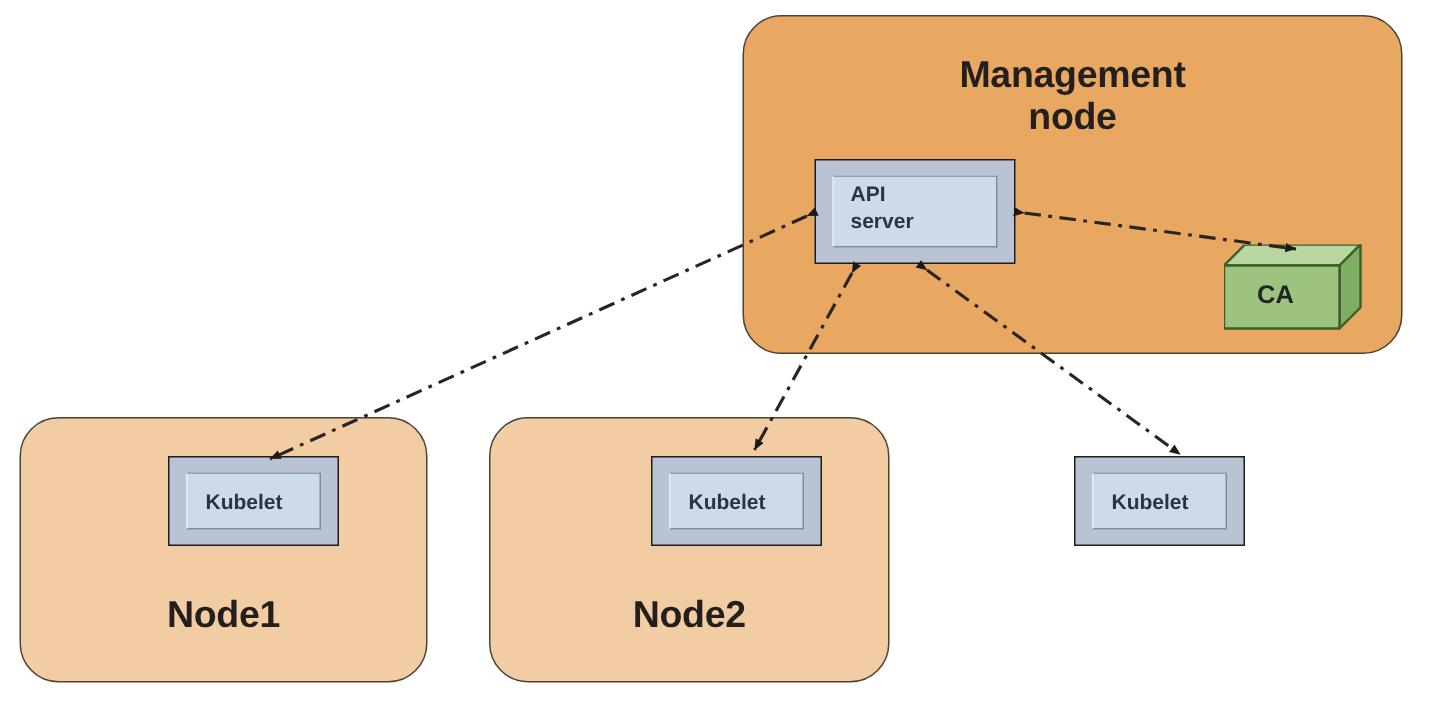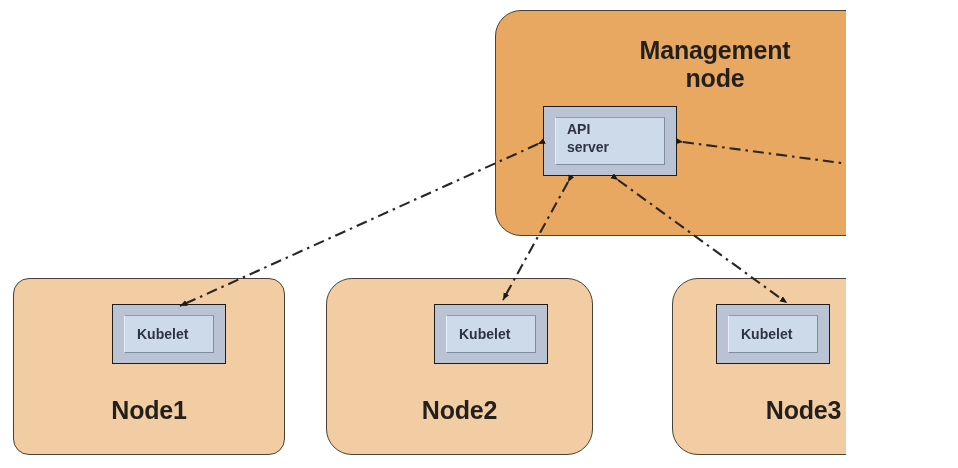--- a/index.html
+++ b/index.html
@@ -5,21 +5,21 @@
   html, body {
     margin: 0;
     padding: 0;
     background: #ffffff;
   }
   body {
     font-family: "Liberation Sans", sans-serif;
   }
   #canvas {
     position: relative;
-    width: 846px;
+    width: 958px;
     height: 468px;
     background: #ffffff;
     overflow: hidden;
   }
   
   .panel {
     position: absolute;
     border-radius: 26px;
     border: 1.6px solid #4a4233;
     box-sizing: border-box;
@@ -100,40 +100,45 @@
     <div class="panel-title" style="top:25px;">Management
 node</div>
   </div>
 
   <div class="bevel" style="left:543px; top:106px; width:134px; height:70px;">
     <div class="bevel-face" style="left:11px; top:10px; right:11px; bottom:10px;"></div>
     <div class="bevel-label two-line" style="left:23px; top:13px;">API
 server</div>
   </div>
 
+  <div class="cuboid" style="left:816px; top:163px; width:92px; height:58px;">
+    <svg width="92" height="58" viewBox="0 0 92 58">
+      <polygon points="0,14 14,0 91,0 77,14" fill="#b8d6a0" stroke="#3f5c2c" stroke-width="1.6" stroke-linejoin="round"></polygon>
+      <polygon points="77,14 91,0 91,42 77,56" fill="#7fae63" stroke="#3f5c2c" stroke-width="1.6" stroke-linejoin="round"></polygon>
+      <polygon points="0,14 77,14 77,56 0,56" fill="#9cc47f" stroke="#3f5c2c" stroke-width="1.6" stroke-linejoin="round"></polygon>
+    </svg>
+    <div class="ca-label" style="left:22px; top:24px;">CA</div>
+  </div>
 
-  <div class="panel panel-node" style="left:13px; top:278px; width:272px; height:177px;border-radius:16px;">
+  <div class="panel panel-node" style="left:13px; top:278px; width:272px; height:177px;">
     <div class="panel-title" style="top:117px;">Node1</div>
   </div>
   <div class="bevel" style="left:112px; top:304px; width:114px; height:60px;">
     <div class="bevel-face" style="left:11px; top:10px; right:11px; bottom:10px;"></div>
     <div class="bevel-label" style="left:24px; top:21px;">Kubelet</div>
   </div>
 
   <div class="panel panel-node" style="left:326px; top:278px; width:267px; height:177px;">
     <div class="panel-title" style="top:117px;">Node2</div>
   </div>
   <div class="bevel" style="left:434px; top:304px; width:114px; height:60px;">
     <div class="bevel-face" style="left:11px; top:10px; right:11px; bottom:10px;"></div>
     <div class="bevel-label" style="left:24px; top:21px;">Kubelet</div>
   </div>
 
-  <div class="panel panel-node" style="left:672px; top:278px; width:263px; height:177px;">
-    <div class="panel-title" style="top:117px;">Node3</div>
-  </div>
   <div class="bevel" style="left:716px; top:304px; width:114px; height:60px;">
     <div class="bevel-face" style="left:11px; top:10px; right:11px; bottom:10px;"></div>
     <div class="bevel-label" style="left:24px; top:21px;">Kubelet</div>
   </div>
 
   <svg class="overlay">
     <defs>
       <marker id="ah" markerWidth="9" markerHeight="9" refX="7.2" refY="3.1" orient="auto" markerUnits="userSpaceOnUse">
         <path d="M0,0 L7.4,3.1 L0,6.2 z" fill="#1d1a16"></path>
       </marker>

